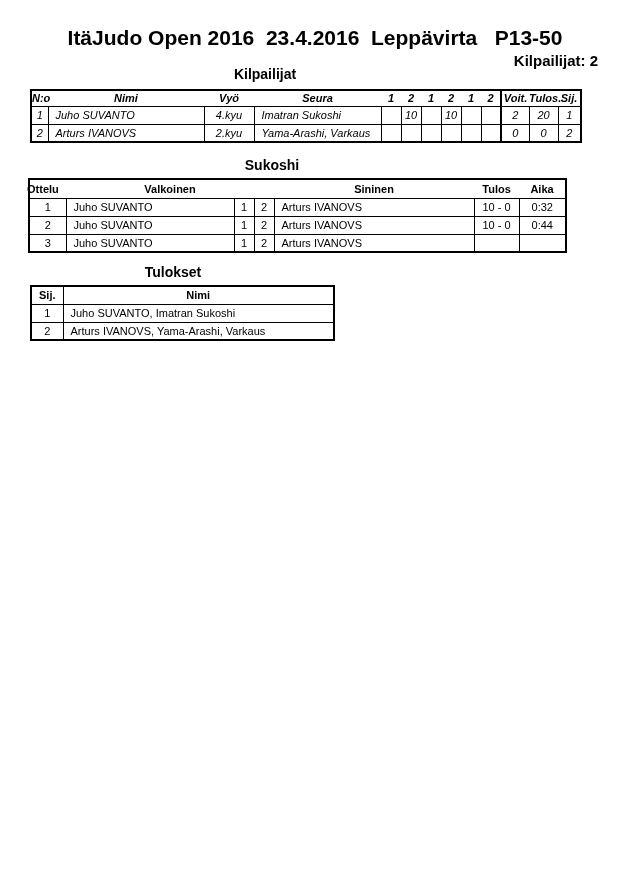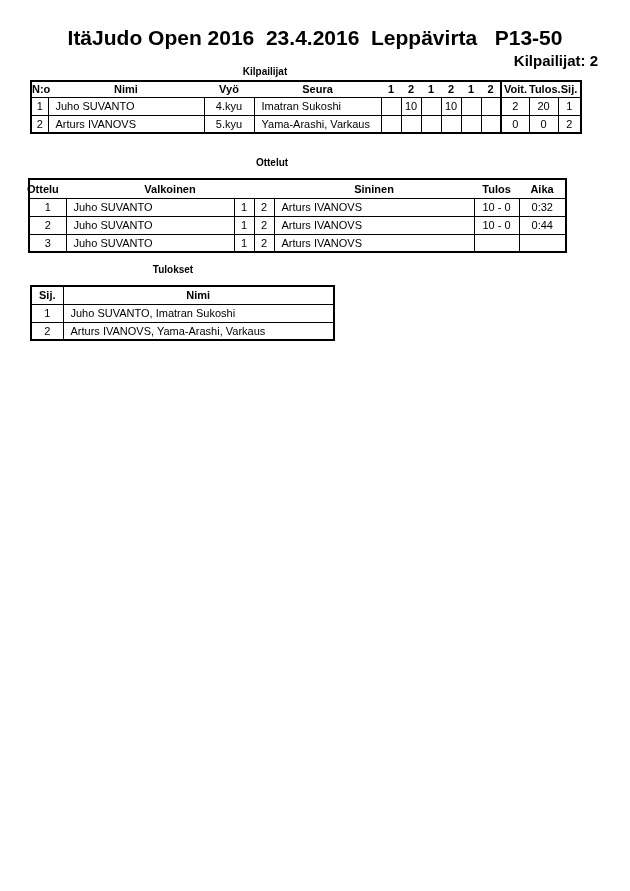--- a/index.html
+++ b/index.html
@@ -26,36 +26,36 @@
   .comp-count {
     position: absolute;
     top: 52px;
     right: 32px;
     font-size: 15px;
     font-weight: bold;
   }
   .section-heading {
     position: absolute;
     transform: translateX(-50%);
-    font-size: 10px;
+    font-size: 14px;
     font-weight: bold;
     white-space: nowrap;
   }
   .h-kilpailijat { top: 66px;  left: 265px; }
   .h-ottelut     { top: 157px; left: 272px; }
   .h-tulokset    { top: 264px; left: 173px; text-align: right; }
 
   table {
     position: absolute;
     border-collapse: collapse;
     table-layout: fixed;
     border: 2px solid #000;
     font-size: 11px;
   }
-  .t-kilpailijat { left: 30px; top: 80px;  width: 550px; }
+  .t-kilpailijat { left: 30px; top: 89px;  width: 550px; font-style: italic; }
   .t-ottelut     { left: 28px; top: 178px; width: 537px; }
   .t-tulokset    { left: 30px; top: 285px; width: 303px; }
 
   th, td {
     padding: 0;
     overflow: visible;
     white-space: nowrap;
     vertical-align: middle;
     font-weight: normal;
     text-align: center;
@@ -131,36 +131,36 @@
         <td>10</td>
         <td></td>
         <td></td>
         <td class="bL2">2</td>
         <td>20</td>
         <td>1</td>
       </tr>
       <tr>
         <td>2</td>
         <td class="al pl">Arturs IVANOVS</td>
-        <td>5.kyu</td>
+        <td>2.kyu</td>
         <td class="al pl">Yama-Arashi, Varkaus</td>
         <td></td>
         <td></td>
         <td></td>
         <td></td>
         <td></td>
         <td></td>
         <td class="bL2">0</td>
         <td>0</td>
         <td>2</td>
       </tr>
     </tbody>
   </table>
 
-  <div class="section-heading h-ottelut">Ottelut</div>
+  <div class="section-heading h-ottelut">Sukoshi</div>
 
   <table class="t-ottelut">
     <colgroup>
       <col style="width:37px">
         <col style="width:168px">
         <col style="width:20px">
         <col style="width:20px">
       <col style="width:200px">
         <col style="width:45px">
         <col style="width:47px">

